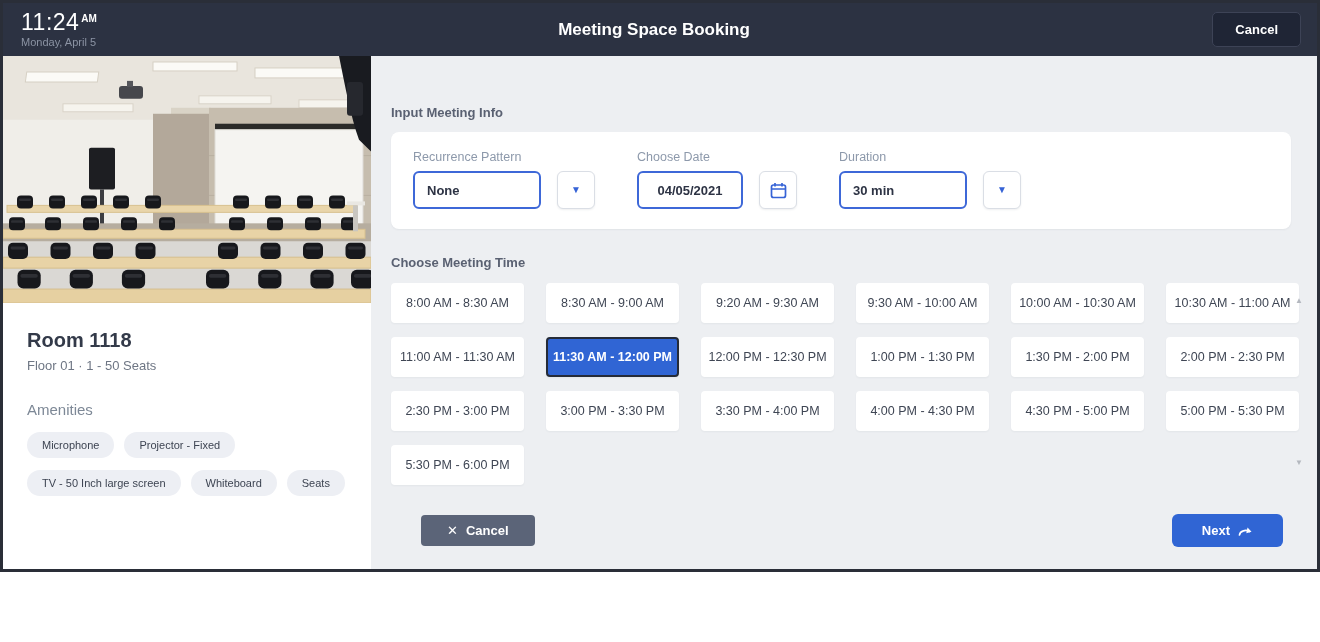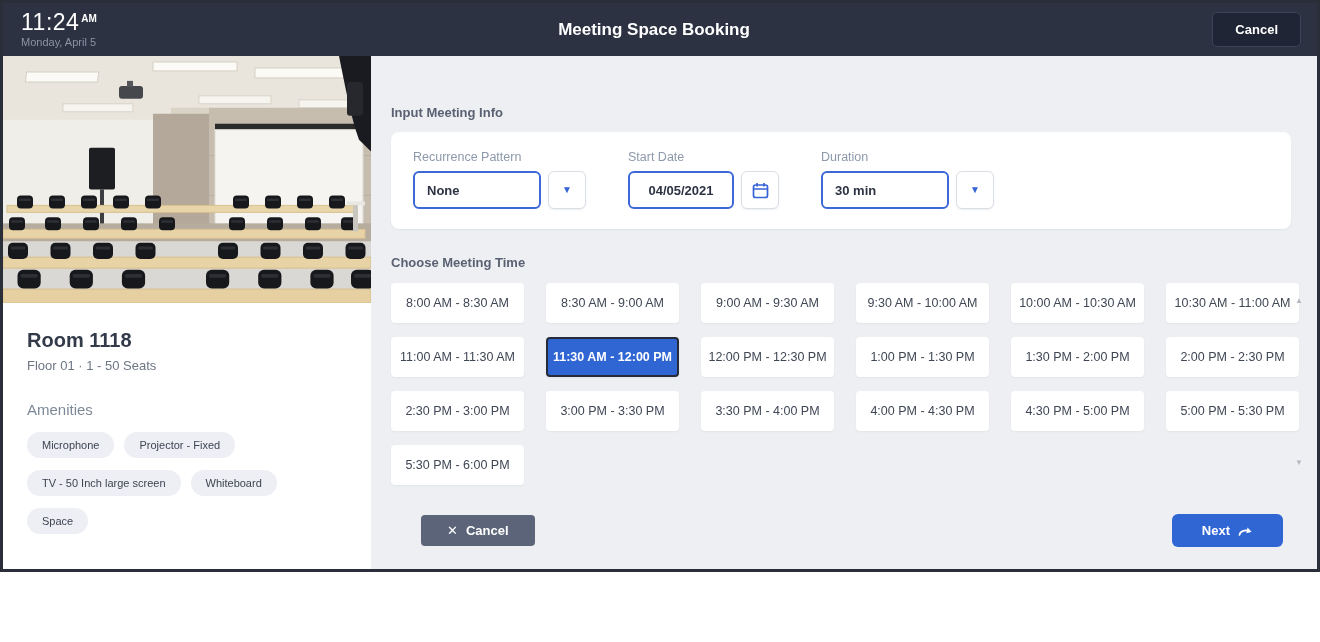--- a/index.html
+++ b/index.html
@@ -62,21 +62,21 @@
   }
   .section-label { font-size: 13px; color: #5a6172; font-weight: 600; margin-top: 29px; }
   .form-card {
     margin-top: 12px; background: #ffffff; border-radius: 8px;
     padding: 18px 22px 20px 22px;
     box-shadow: 0 1px 2px rgba(40,50,70,0.06);
     display: flex; gap: 42px;
   }
   .field { display: flex; flex-direction: column; }
   .field-label { font-size: 12.5px; color: #8d99ab; margin-bottom: 7px; }
-  .field-row { display: flex; align-items: stretch; gap: 7px; }
+  .field-row { display: flex; align-items: stretch; gap: 16px; }
   .text-input {
     border: 2px solid #3e68d8; border-radius: 6px;
     height: 38px; padding: 0 12px;
     font-size: 13px; font-weight: 700; color: #2d3344;
     background: #ffffff; outline: none;
     font-family: "Liberation Sans", sans-serif;
   }
   .input-recurrence { width: 128px; }
   .input-date { width: 106px; text-align: center; }
   .input-duration { width: 128px; }
@@ -241,42 +241,42 @@
 
       <div class="room-info">
         <div class="room-name">Room 1118</div>
         <div class="room-details">Floor 01  ·  1 - 50 Seats</div>
         <div class="amenities-label">Amenities</div>
         <div class="amenities-list">
             <span class="chip">Microphone</span>
             <span class="chip">Projector - Fixed</span>
             <span class="chip">TV - 50 Inch large screen</span>
             <span class="chip">Whiteboard</span>
-            <span class="chip">Space</span>
+            <span class="chip">Seats</span>
           </div>
       </div>
     </div>
 
     <div class="right-panel">
 
       <div class="section-label">Input Meeting Info</div>
 
       <div class="form-card">
         <div class="field">
           <span class="field-label">Recurrence Pattern</span>
           <div class="field-row">
             <input class="text-input input-recurrence" readonly="" value="None" style="">
             <button class="adorn-btn">
               <span class="caret">▼</span>
             </button>
           </div>
         </div>
 
         <div class="field">
-          <span class="field-label">Start Date</span>
+          <span class="field-label">Choose Date</span>
           <div class="field-row">
             <input class="text-input input-date" readonly="" value="04/05/2021" style="">
             <button class="adorn-btn">
               <svg width="17" height="17" viewBox="0 0 17 17">
                 <rect x="1.5" y="3" width="14" height="12.5" rx="2" fill="none" stroke="#3663d6" stroke-width="1.7"></rect>
                 <line x1="5" y1="1" x2="5" y2="4.5" stroke="#3663d6" stroke-width="1.7"></line>
                 <line x1="12" y1="1" x2="12" y2="4.5" stroke="#3663d6" stroke-width="1.7"></line>
                 <line x1="2" y1="7" x2="15" y2="7" stroke="#3663d6" stroke-width="1.5"></line>
               </svg>
             </button>
@@ -293,21 +293,21 @@
           </div>
         </div>
       </div>
 
       <div class="section-label slots-label">Choose Meeting Time</div>
 
       <div class="slot-area">
         <div class="slot-grid">
             <button class="slot">8:00 AM - 8:30 AM</button>
             <button class="slot">8:30 AM - 9:00 AM</button>
-            <button class="slot">9:00 AM - 9:30 AM</button>
+            <button class="slot">9:20 AM - 9:30 AM</button>
             <button class="slot">9:30 AM - 10:00 AM</button>
             <button class="slot">10:00 AM - 10:30 AM</button>
             <button class="slot">10:30 AM - 11:00 AM</button>
             <button class="slot">11:00 AM - 11:30 AM</button>
             <button class="slot selected">11:30 AM - 12:00 PM</button>
             <button class="slot">12:00 PM - 12:30 PM</button>
             <button class="slot">1:00 PM - 1:30 PM</button>
             <button class="slot">1:30 PM - 2:00 PM</button>
             <button class="slot">2:00 PM - 2:30 PM</button>
             <button class="slot">2:30 PM - 3:00 PM</button>

